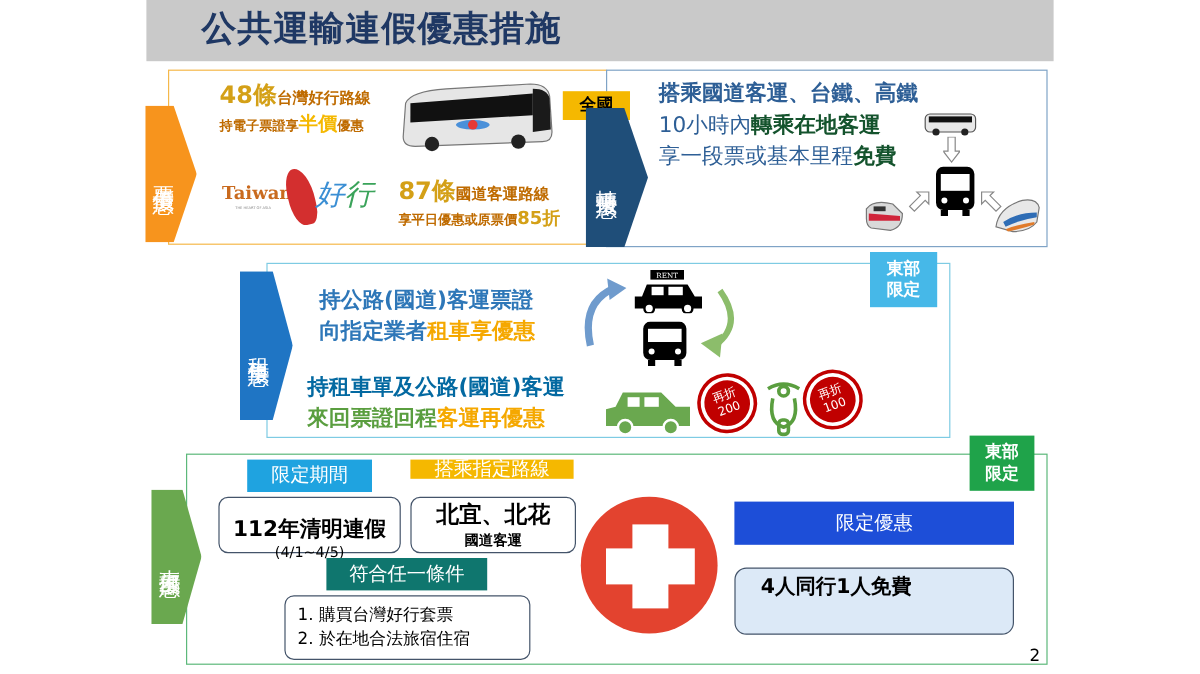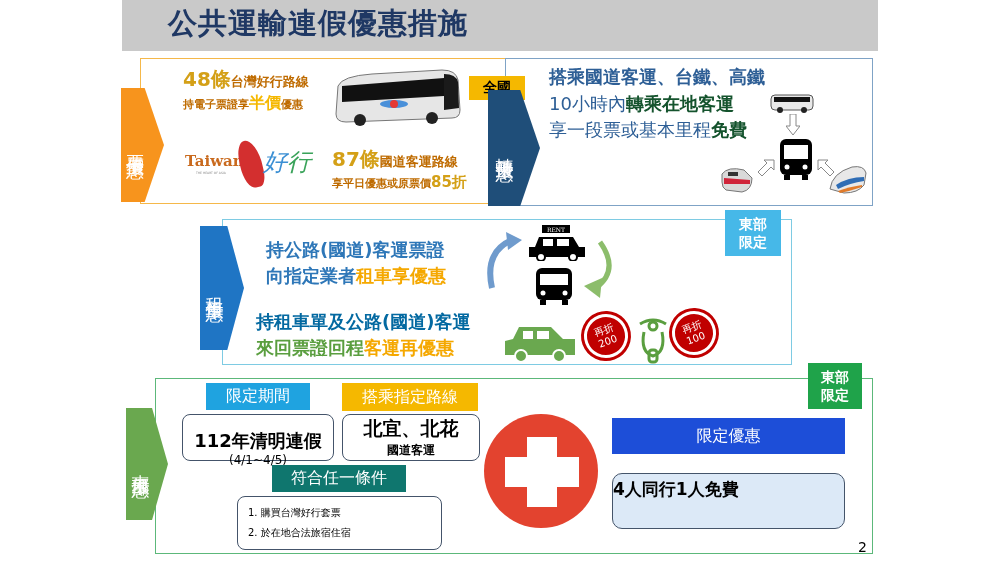--- a/index.html
+++ b/index.html
@@ -64,38 +64,38 @@
   .c-line4 { left: 256px; top: 336px; color: #5a9e3f; }
   .c-hl { color: #f5a800; }
 
   .badge { width: 44px; height: 44px; border-radius: 50%; background: #c00000; border: 3px solid #fff; box-shadow: 0 0 0 3px #c00000; color: #fff; font-size: 10px; line-height: 12px; display: flex; flex-direction: column; align-items: center; justify-content: center; transform: rotate(-20deg); }
   .badge-200 { left: 584px; top: 314px; }
   .badge-100 { left: 672px; top: 311px; }
 
   
   .pill-head { display: flex; align-items: center; justify-content: center; font-size: 16px; }
   .ph-period { left: 206px; top: 383px; width: 104px; height: 27px; background: #1fa3e0; color: #fff; }
-  .ph-route { left: 342px; top: 383px; width: 136px; height: 28px; background: #f5b800; color: #fff; }
+  .ph-route { left: 342px; top: 383px; width: 136px; height: 16px; background: #f5b800; color: #fff; }
   .ph-any { left: 272px; top: 465px; width: 134px; height: 27px; background: #0f766e; color: #fff; }
 
   .rbox { border: 1.5px solid #44546a; border-radius: 8px; background: #fff; display: flex; flex-direction: column; align-items: center; justify-content: center; color: #000; }
   .rb-period { left: 182px; top: 414px; width: 152px; height: 47px; }
   .rb-period .main { font-size: 18px; font-weight: bold; margin-top: 20px; }
   .rb-period .sub { font-size: 12px; }
   .rb-route { left: 342px; top: 414px; width: 138px; height: 47px; }
   .rb-route .main { font-size: 19px; font-weight: bold; }
   .rb-route .sub { font-size: 12px; font-weight: bold; }
-  .rb-cond { left: 237px; top: 496px; width: 205px; height: 54px; align-items: flex-start; padding-left: 10px; font-size: 10px; line-height: 20px; text-align: center; }
+  .rb-cond { left: 237px; top: 496px; width: 205px; height: 54px; align-items: flex-start; padding-left: 10px; font-size: 14px; line-height: 20px; text-align: center; }
 
   .cross-circle { left: 484px; top: 414px; width: 114px; height: 114px; border-radius: 50%; background: #e3432f; }
   .cross-v { left: 527px; top: 437px; width: 30px; height: 70px; background: #fff; }
   .cross-h { left: 505px; top: 457px; width: 74px; height: 30px; background: #fff; }
 
   .ltd-head { left: 612px; top: 418px; width: 233px; height: 36px; background: #1d4ed8; color: #fff; font-size: 16px; display: flex; align-items: center; justify-content: center; }
-  .ltd-body { left: 612px; top: 473px; width: 233px; height: 56px; background: #dce9f7; border: 1.5px solid #44546a; border-radius: 10px; padding: 4px 0; font-size: 17px; line-height: 23px; font-weight: bold; color: #000; }
+  .ltd-body { left: 612px; top: 473px; width: 233px; height: 56px; background: #dce9f7; border: 1.5px solid #44546a; border-radius: 10px; padding: 4px 21px; font-size: 17px; line-height: 23px; font-weight: bold; color: #000; }
 
   .page-num { left: 858px; top: 539px; font-size: 14px; color: #000; }
 
   svg { display: block; }
 </style>
 </head>
 <body>
 
 <div class="abs header"></div>
 <div class="abs header-title">公共運輸連假優惠措施</div>

